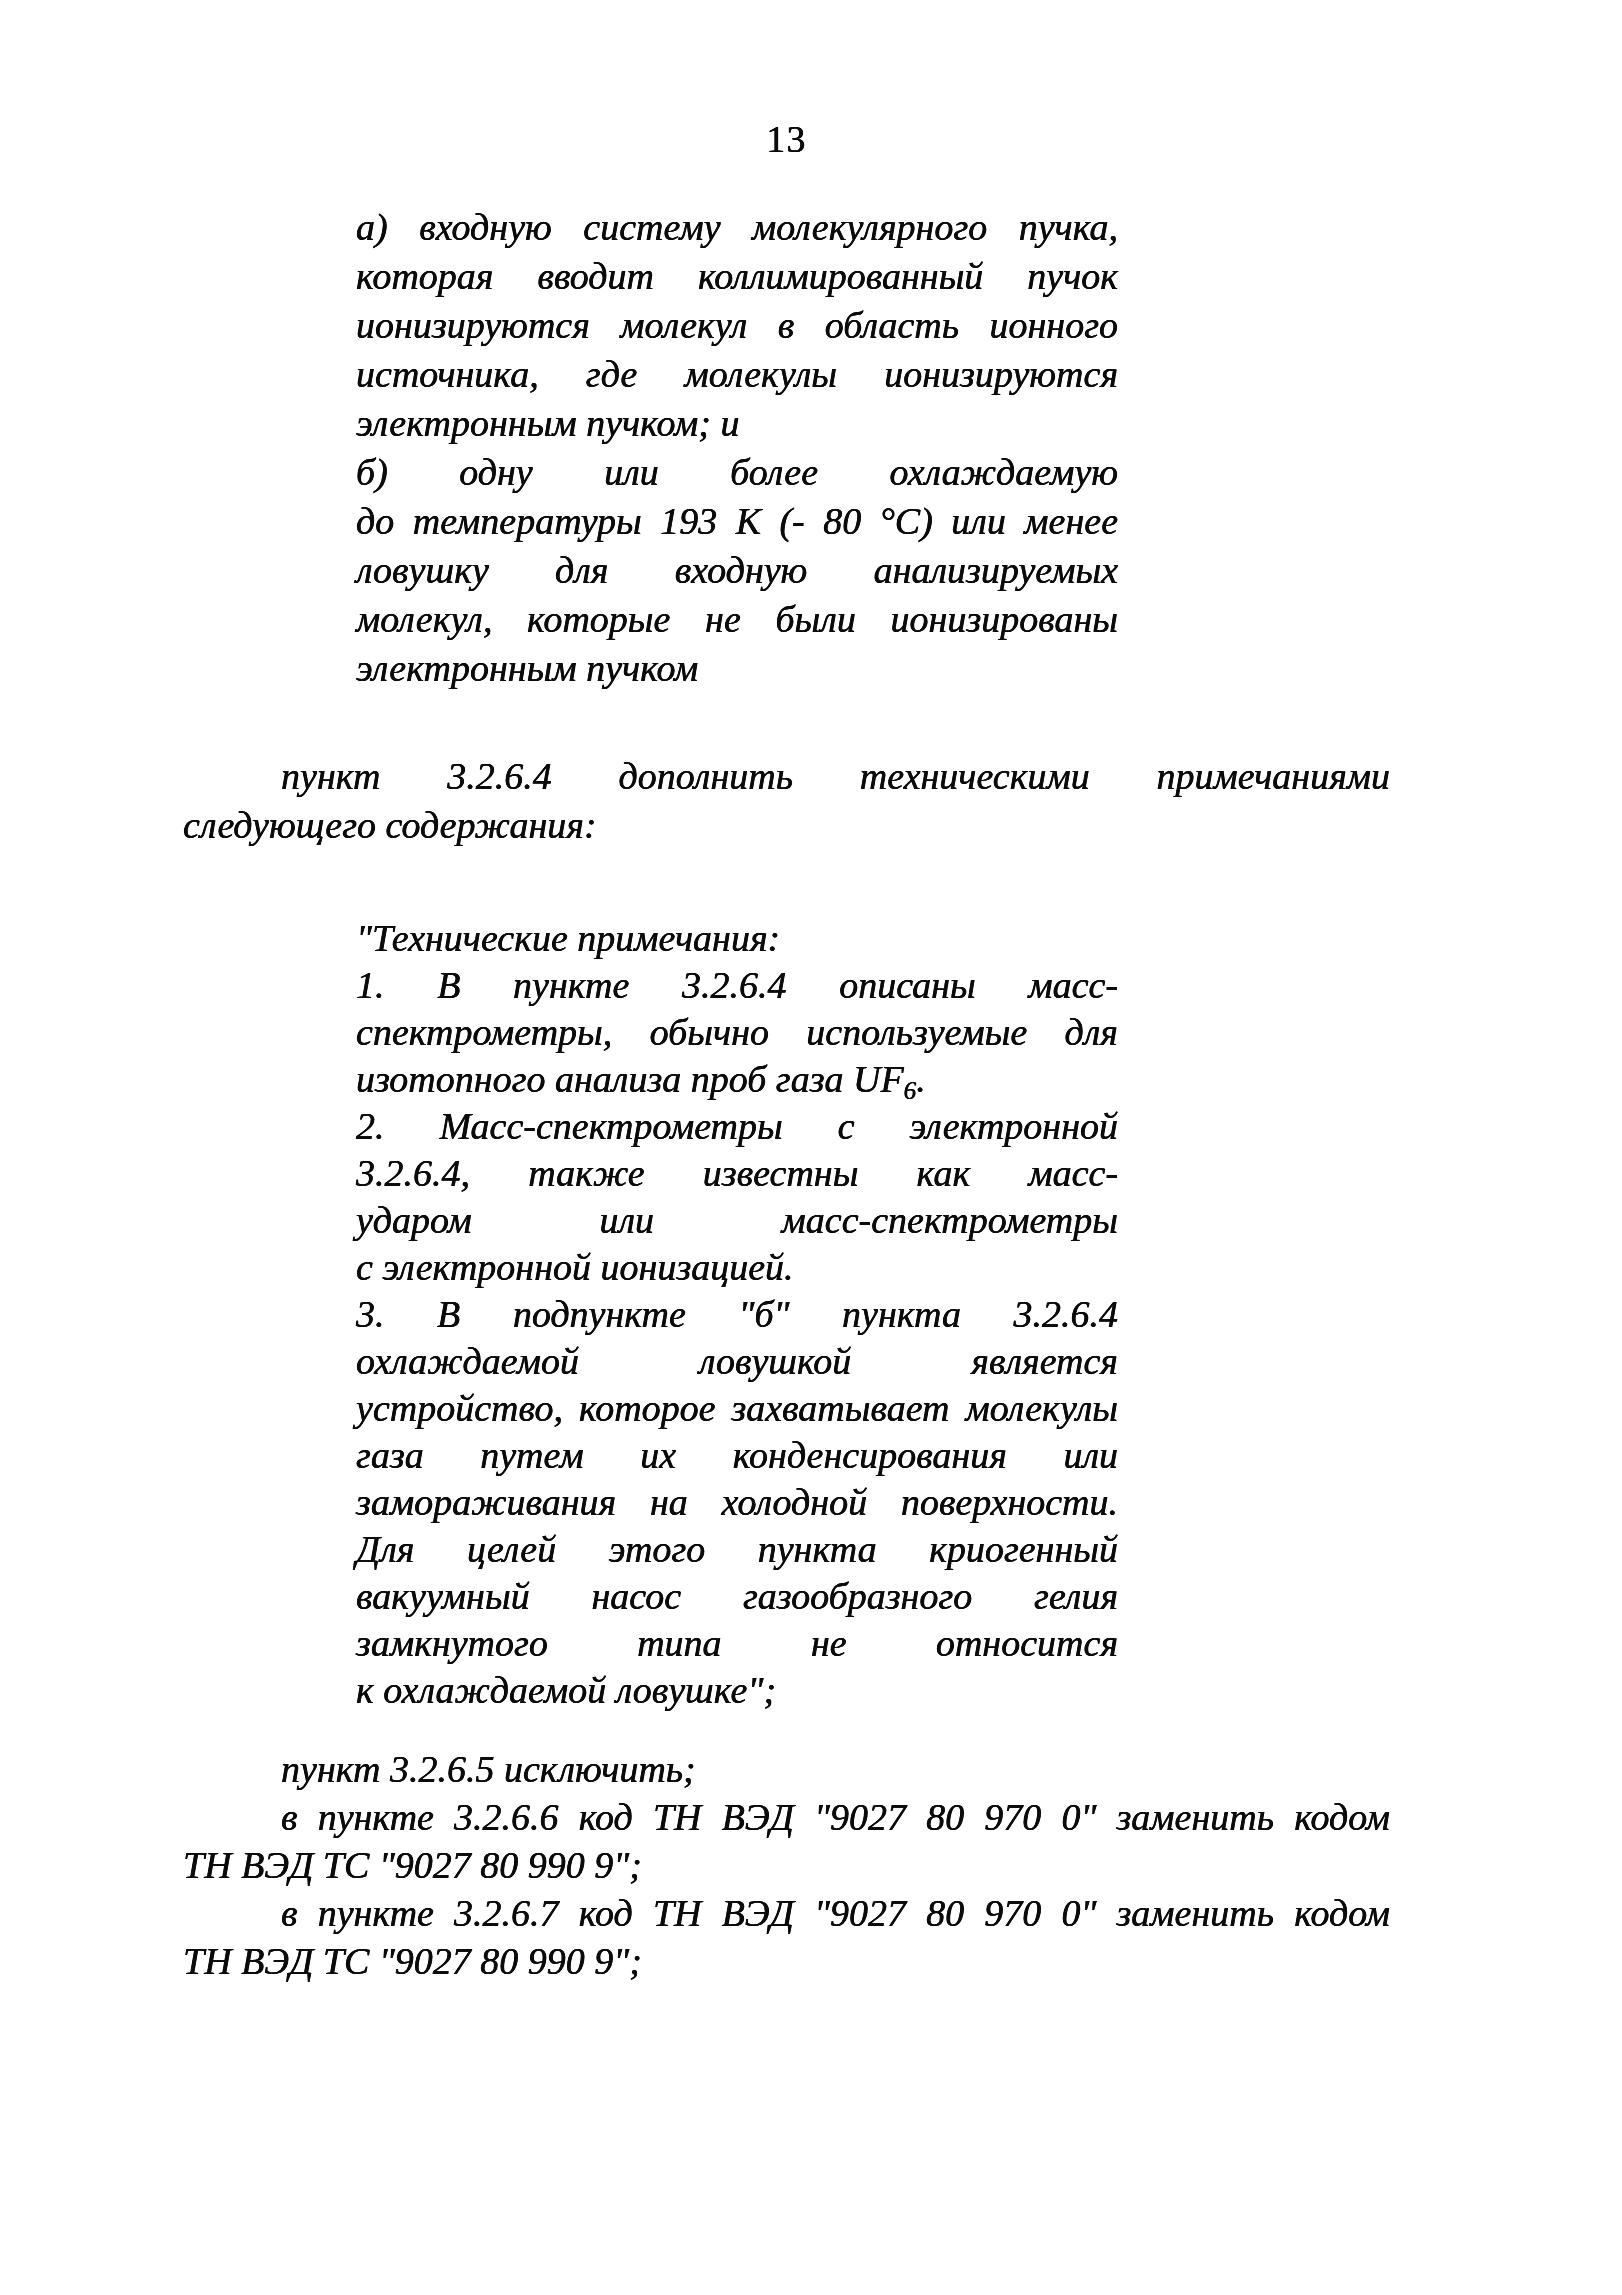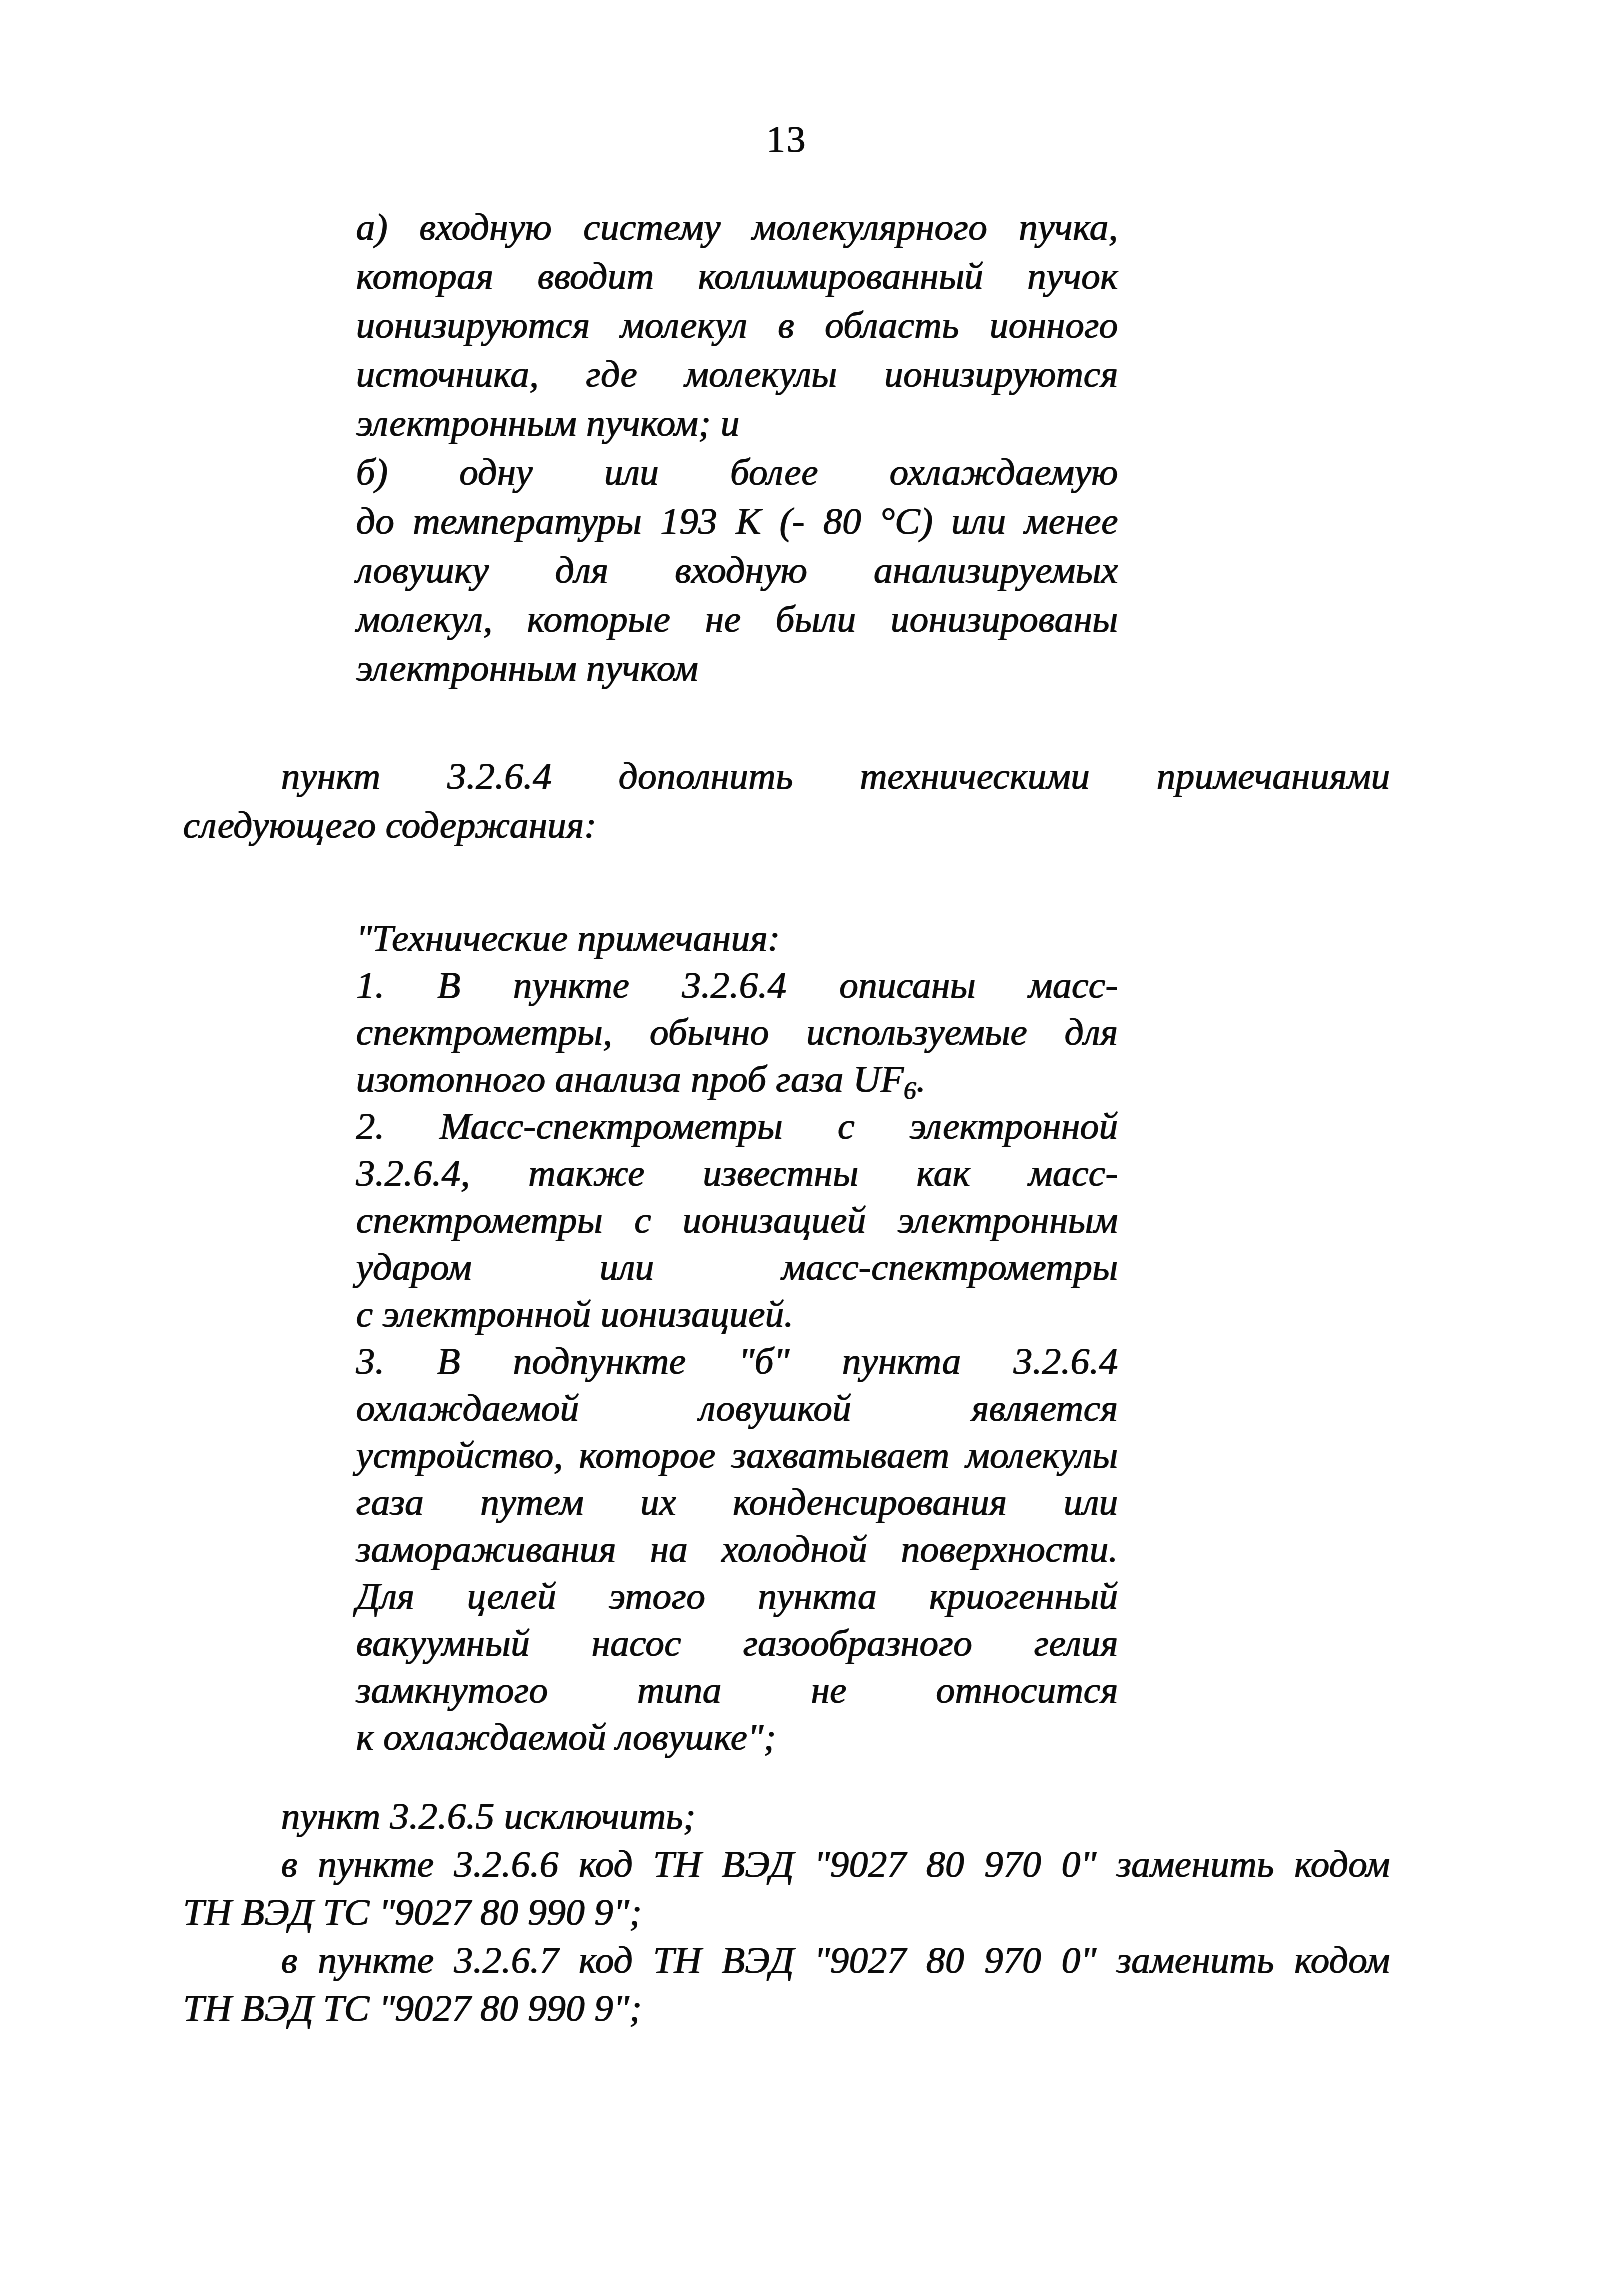--- a/index.html
+++ b/index.html
@@ -91,21 +91,20 @@
       <div class="line l">следующего содержания:</div>
     </section>
 
     <section class="block indent-block lh72 mt-quote">
       <div class="line l">"Технические примечания:</div>
       <div class="line j">1. В пункте 3.2.6.4 описаны масс-</div>
       <div class="line j">спектрометры, обычно используемые для</div>
       <div class="line l"><span>изотопного анализа проб газа UF</span><sub class="uf-sub">6</sub><span>.</span></div>
       <div class="line j">2. Масс-спектрометры с электронной</div>
       <div class="line j">3.2.6.4, также известны как масс-</div>
-      <div class="line j">спектрометры с ионизацией электронным</div>
       <div class="line j">ударом или масс-спектрометры</div>
       <div class="line l">с электронной ионизацией.</div>
       <div class="line j">3. В подпункте "б" пункта 3.2.6.4</div>
       <div class="line j">охлаждаемой ловушкой является</div>
       <div class="line j">устройство, которое захватывает молекулы</div>
       <div class="line j">газа путем их конденсирования или</div>
       <div class="line j">замораживания на холодной поверхности.</div>
       <div class="line j">Для целей этого пункта криогенный</div>
       <div class="line j">вакуумный насос газообразного гелия</div>
       <div class="line j">замкнутого типа не относится</div>

